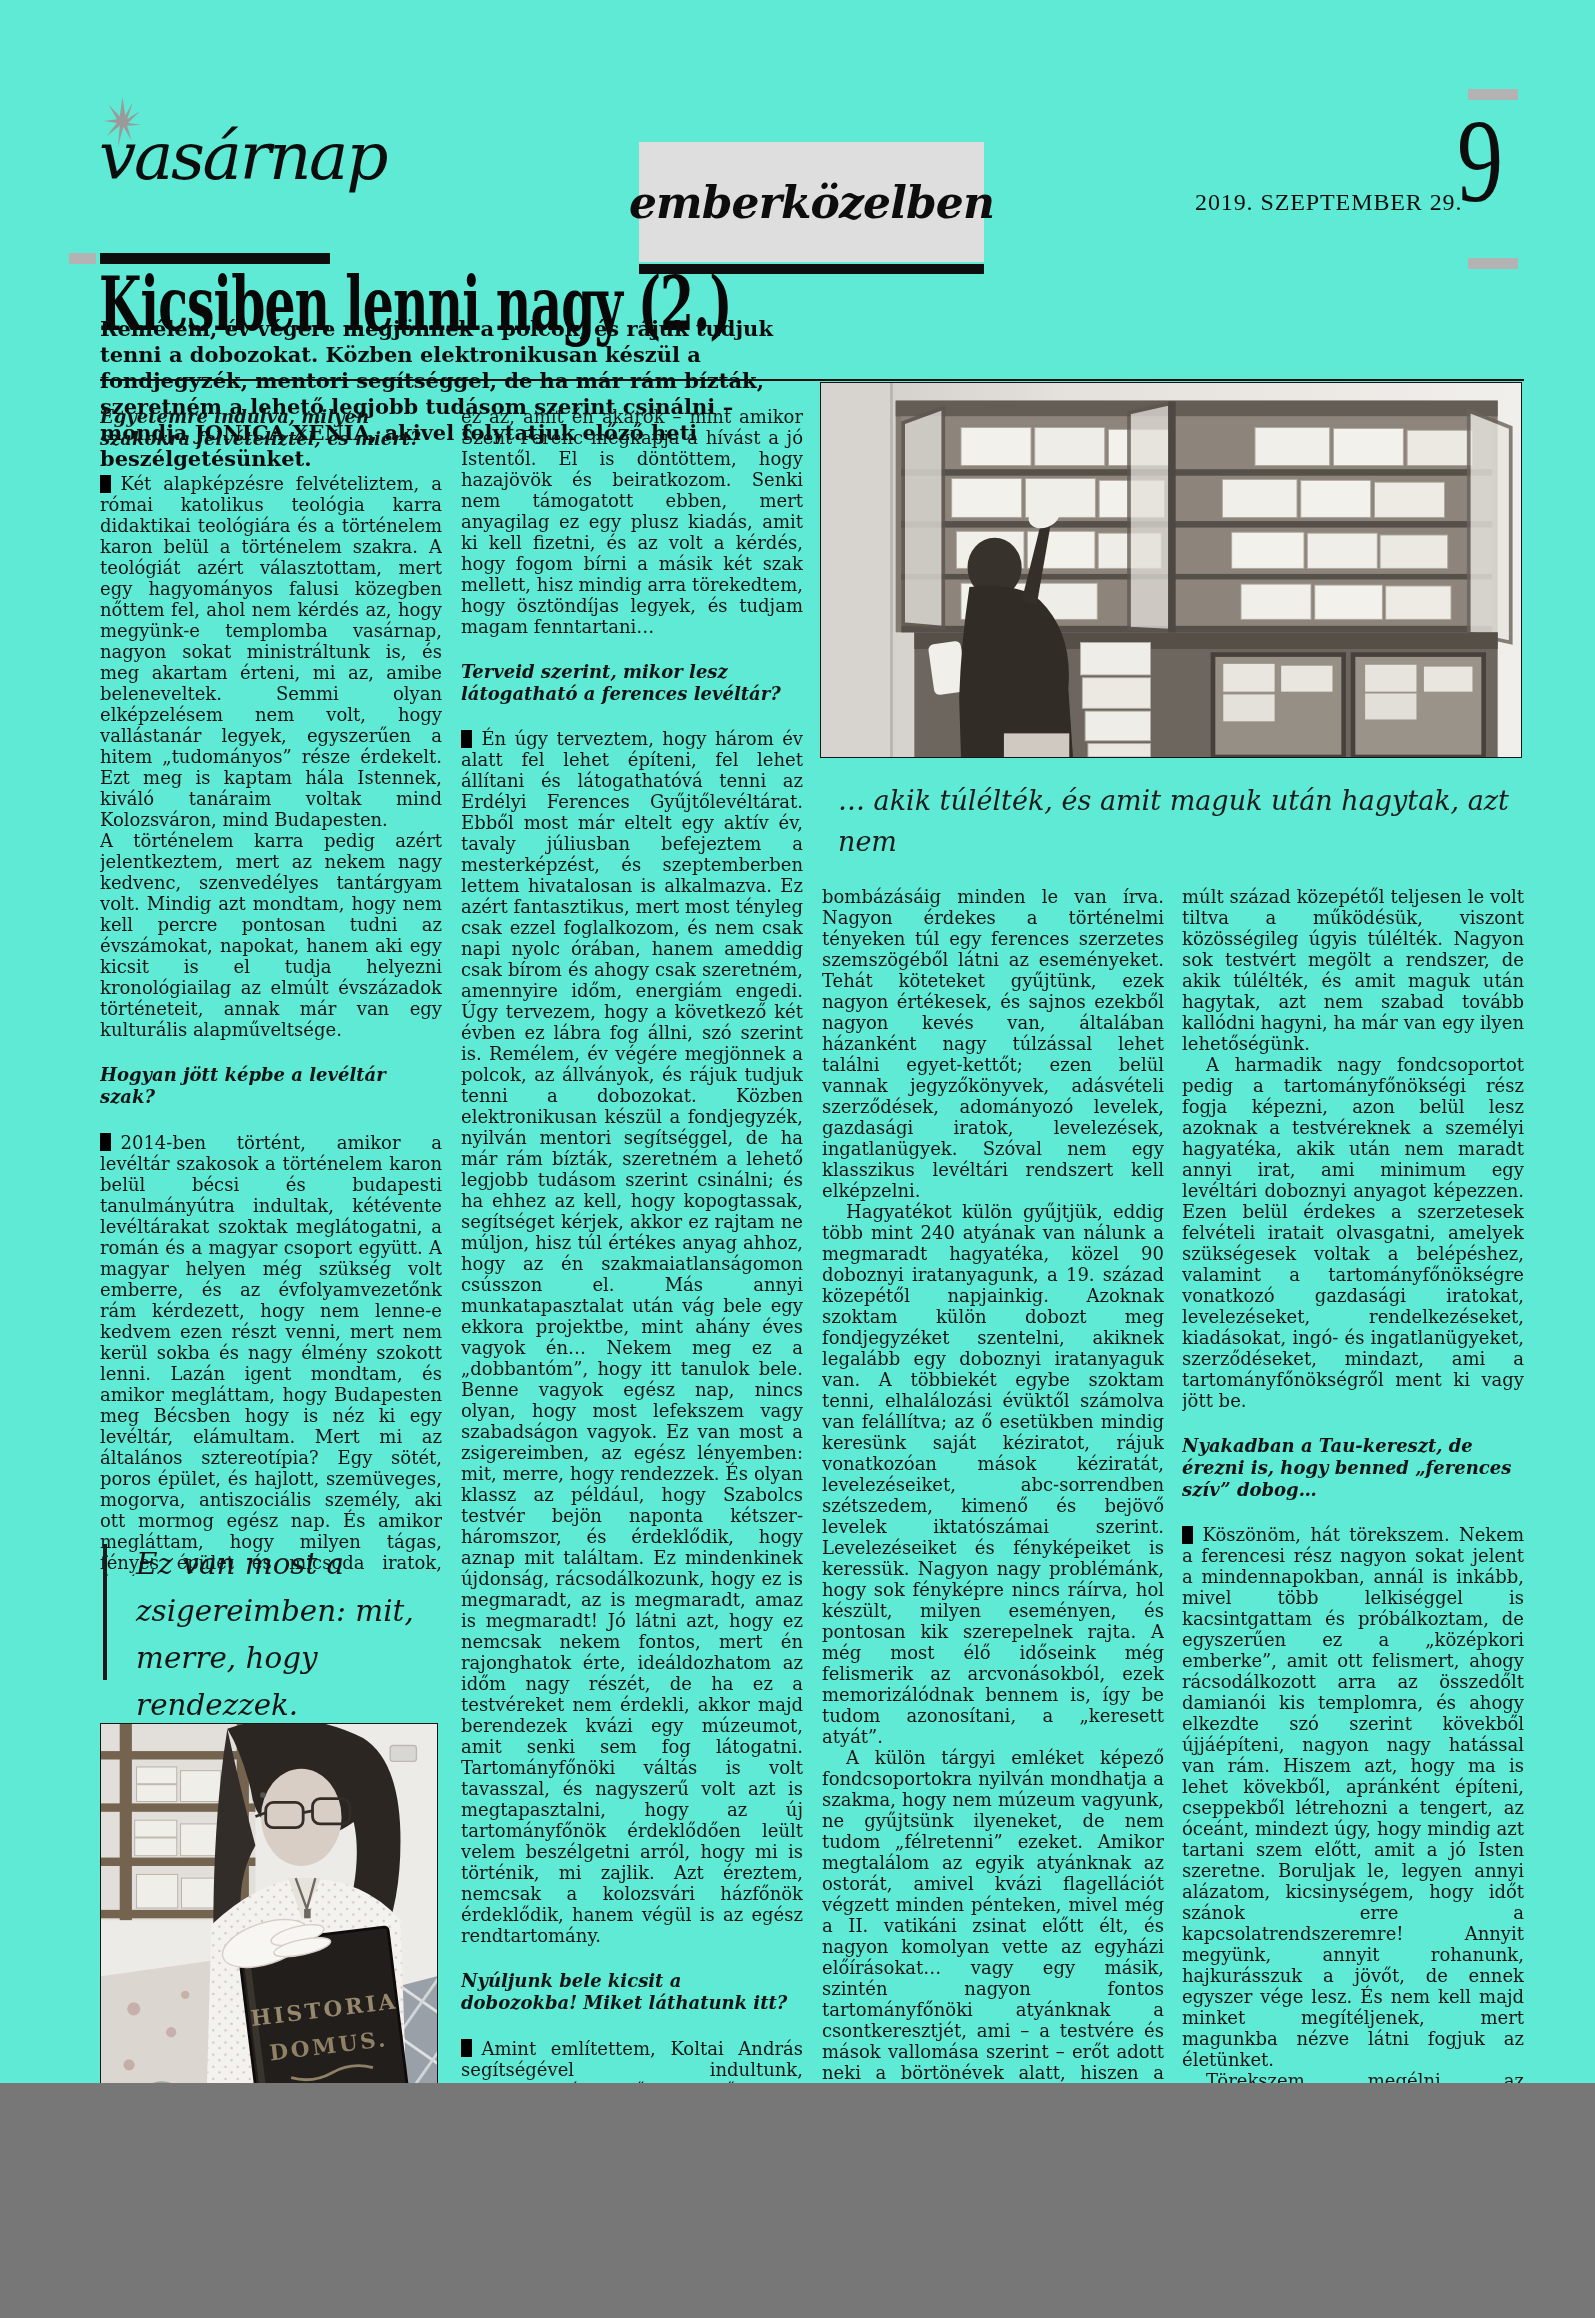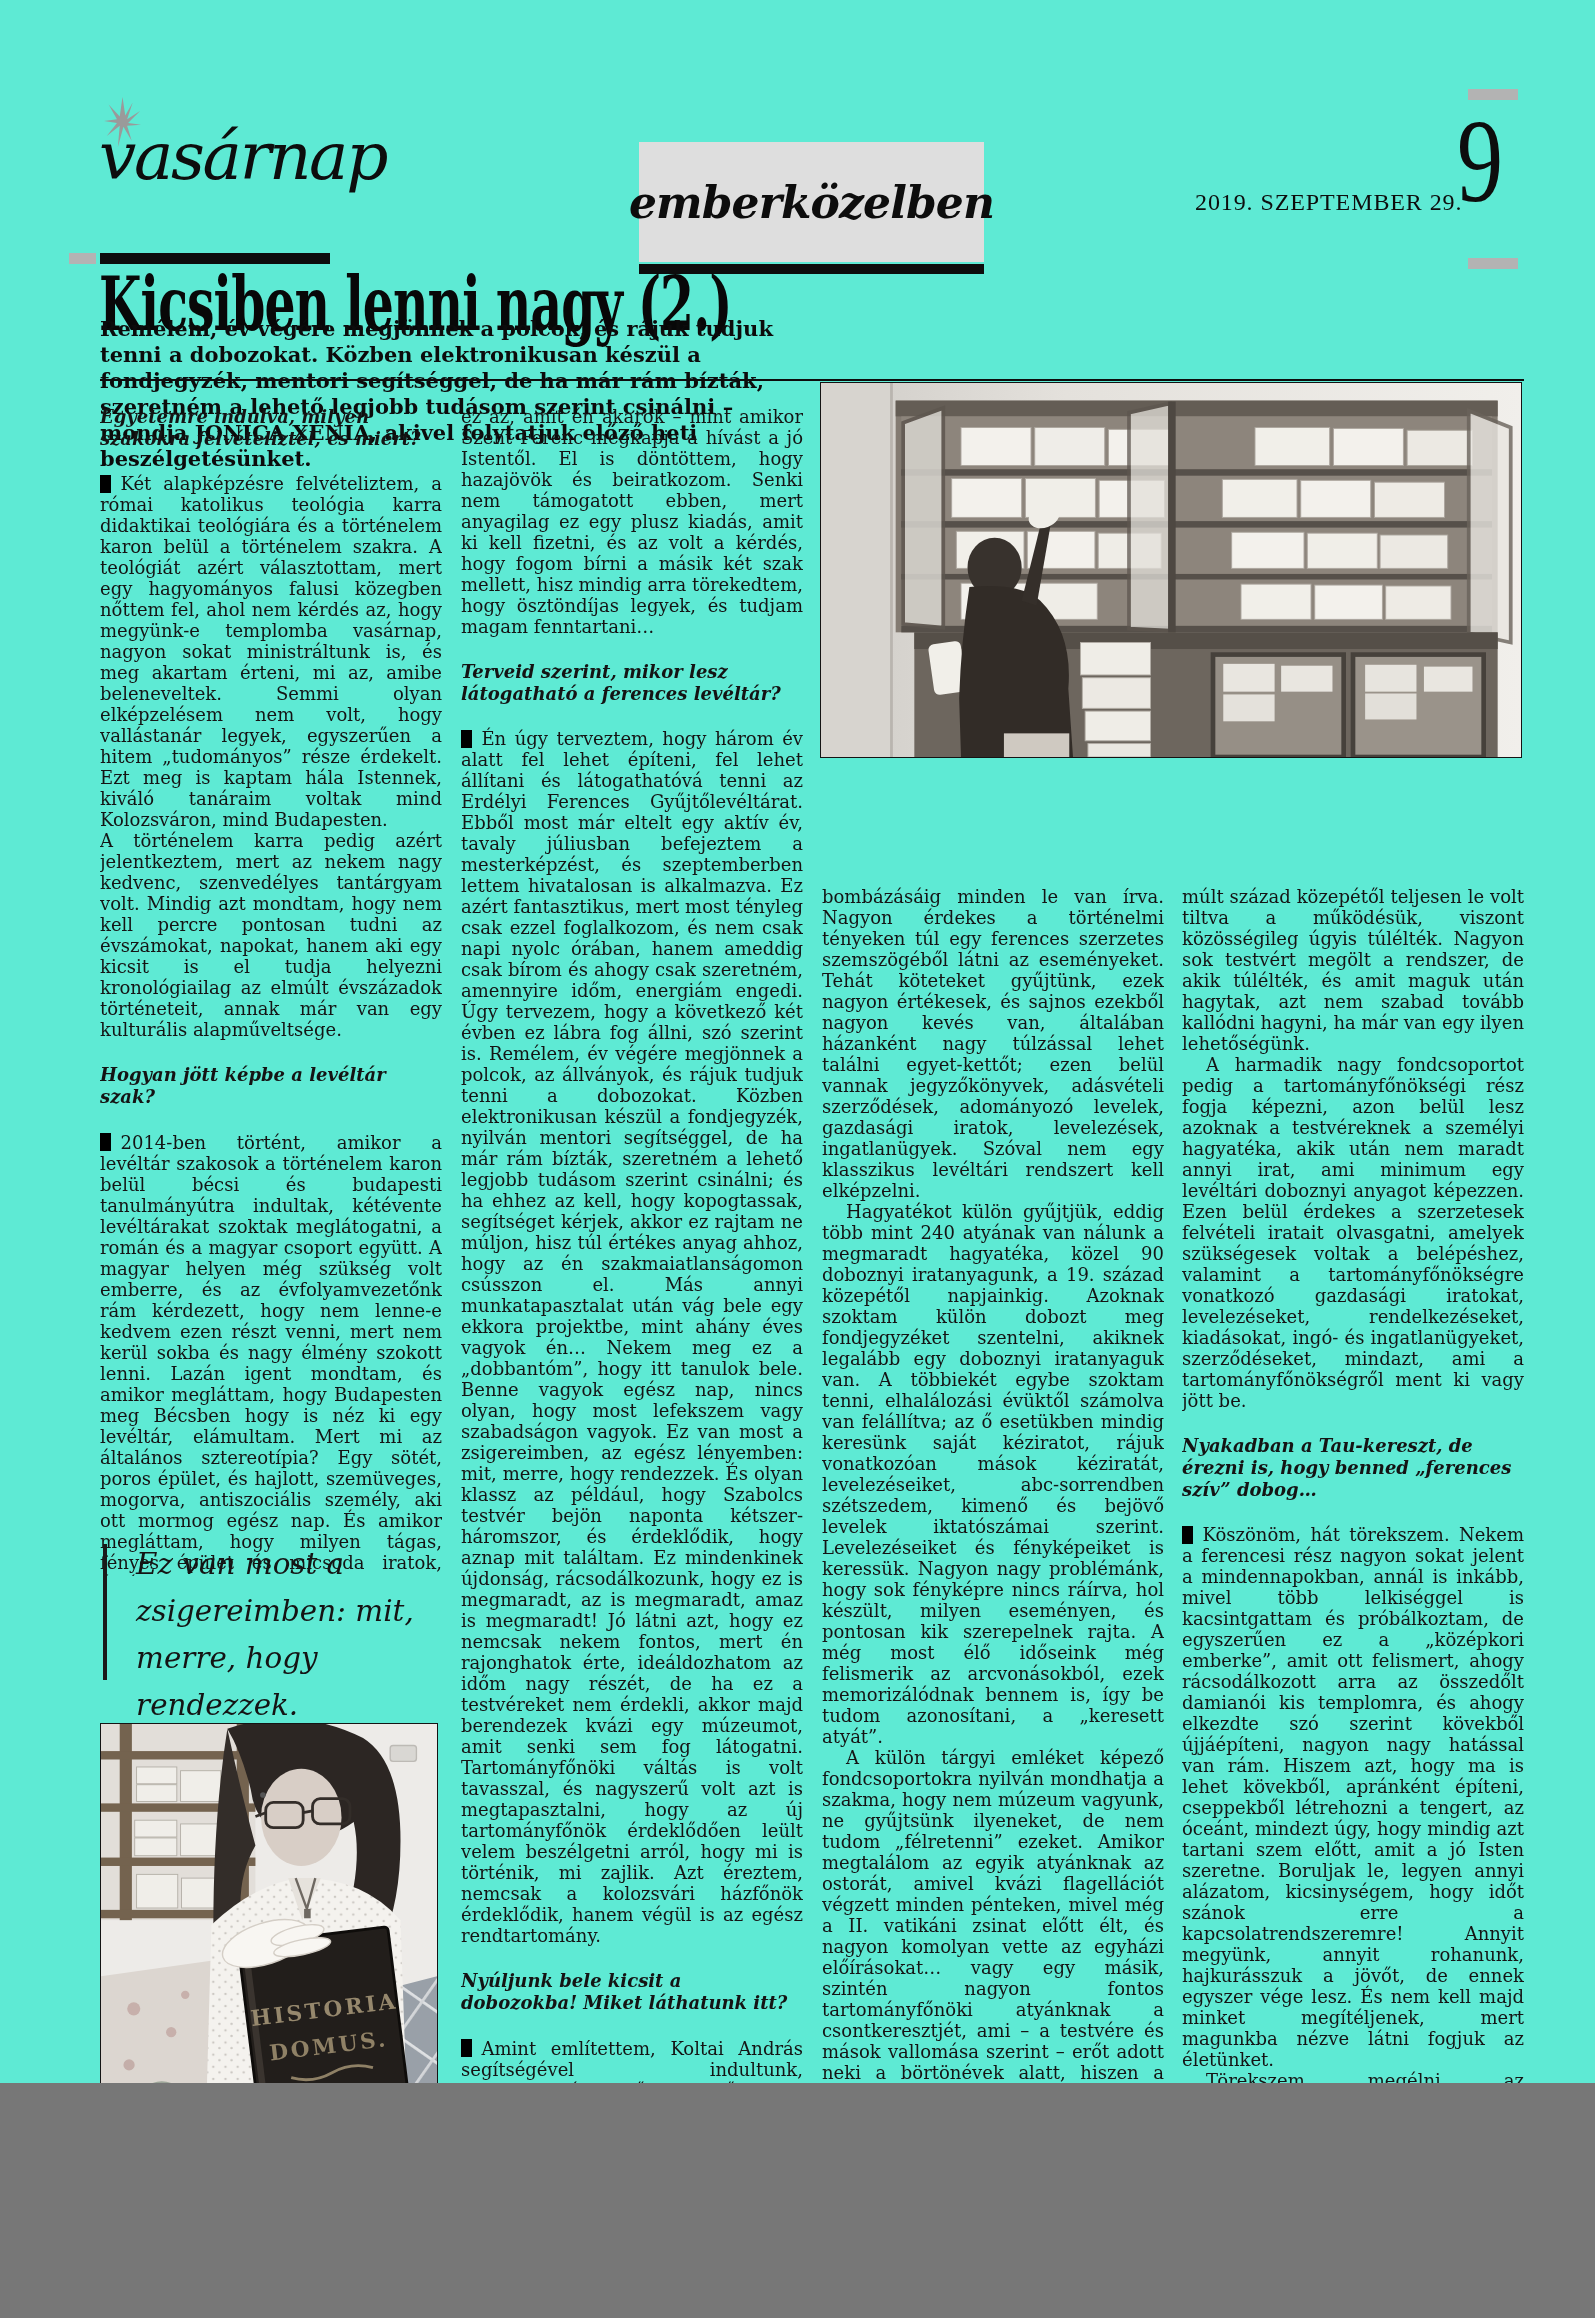--- a/index.html
+++ b/index.html
@@ -183,20 +183,21 @@
       <rect x="236" y="560" width="70" height="110" rx="12" fill="#f1efe9" transform="rotate(-8 271 615)"></rect>
       <ellipse cx="372" cy="398" rx="58" ry="64" fill="#38322d"></ellipse>
       <path d="M318 440 Q300 560 296 680 L300 807 L540 807 L530 660 Q540 540 470 470 Q430 430 318 440 Z" fill="#322c27"></path>
       <path d="M430 470 L472 300 L492 306 L462 480 Z" fill="#352f2a"></path>
       <ellipse cx="478" cy="288" rx="34" ry="24" fill="#f0eee8" transform="rotate(-20 478 288)"></ellipse>
       <rect x="392" y="756" width="140" height="51" fill="#cfc9c1"></rect>
     </svg>
   </figure>
 
   <div class="caption">
+    <div>… akik túlélték, és amit maguk után hagytak, azt nem</div>
   </div>
 
   <div class="col col-0">
       <div class="blk q">Egyetemre indulva, milyen szakokra felvételiztél, és miért?</div>
       <div class="blk a">Két alapképzésre felvételiztem, a római katolikus teológia karra didaktikai teológiára és a történelem karon belül a történelem szakra. A teológiát azért választottam, mert egy hagyományos falusi közegben nőttem fel, ahol nem kérdés az, hogy megyünk-e templomba vasárnap, nagyon sokat ministráltunk is, és meg akartam érteni, mi az, amibe beleneveltek. Semmi olyan elképzelésem nem volt, hogy vallástanár legyek, egyszerűen a hitem „tudományos” része érdekelt. Ezt meg is kaptam hála Istennek, kiváló tanáraim voltak mind Kolozsváron, mind Budapesten.</div>
       <div class="blk cont">A történelem karra pedig azért jelentkeztem, mert az nekem nagy kedvenc, szenvedélyes tantárgyam volt. Mindig azt mondtam, hogy nem kell percre pontosan tudni az évszámokat, napokat, hanem aki egy kicsit is el tudja helyezni kronológiailag az elmúlt évszázadok történeteit, annak már van egy kulturális alapműveltsége.</div>
       <div class="blk q">Hogyan jött képbe a levéltár szak?</div>
       <div class="blk a">2014-ben történt, amikor a levéltár szakosok a történelem karon belül bécsi és budapesti tanulmányútra indultak, kétévente levéltárakat szoktak meglátogatni, a román és a magyar csoport együtt. A magyar helyen még szükség volt emberre, és az évfolyamvezetőnk rám kérdezett, hogy nem lenne-e kedvem ezen részt venni, mert nem kerül sokba és nagy élmény szokott lenni. Lazán igent mondtam, és amikor megláttam, hogy Budapesten meg Bécsben hogy is néz ki egy levéltár, elámultam. Mert mi az általános sztereotípia? Egy sötét, poros épület, és hajlott, szemüveges, mogorva, antiszociális személy, aki ott mormog egész nap. És amikor megláttam, hogy milyen tágas, fényes épület és micsoda iratok, értékek vannak benne, illetve hogy milyen jól működik a kutatószolgálat, nyüzsögnek az emberek, elállt a lélegzetem. Akkor úgy éreztem,</div>
     </div>
   <div class="col col-1">

